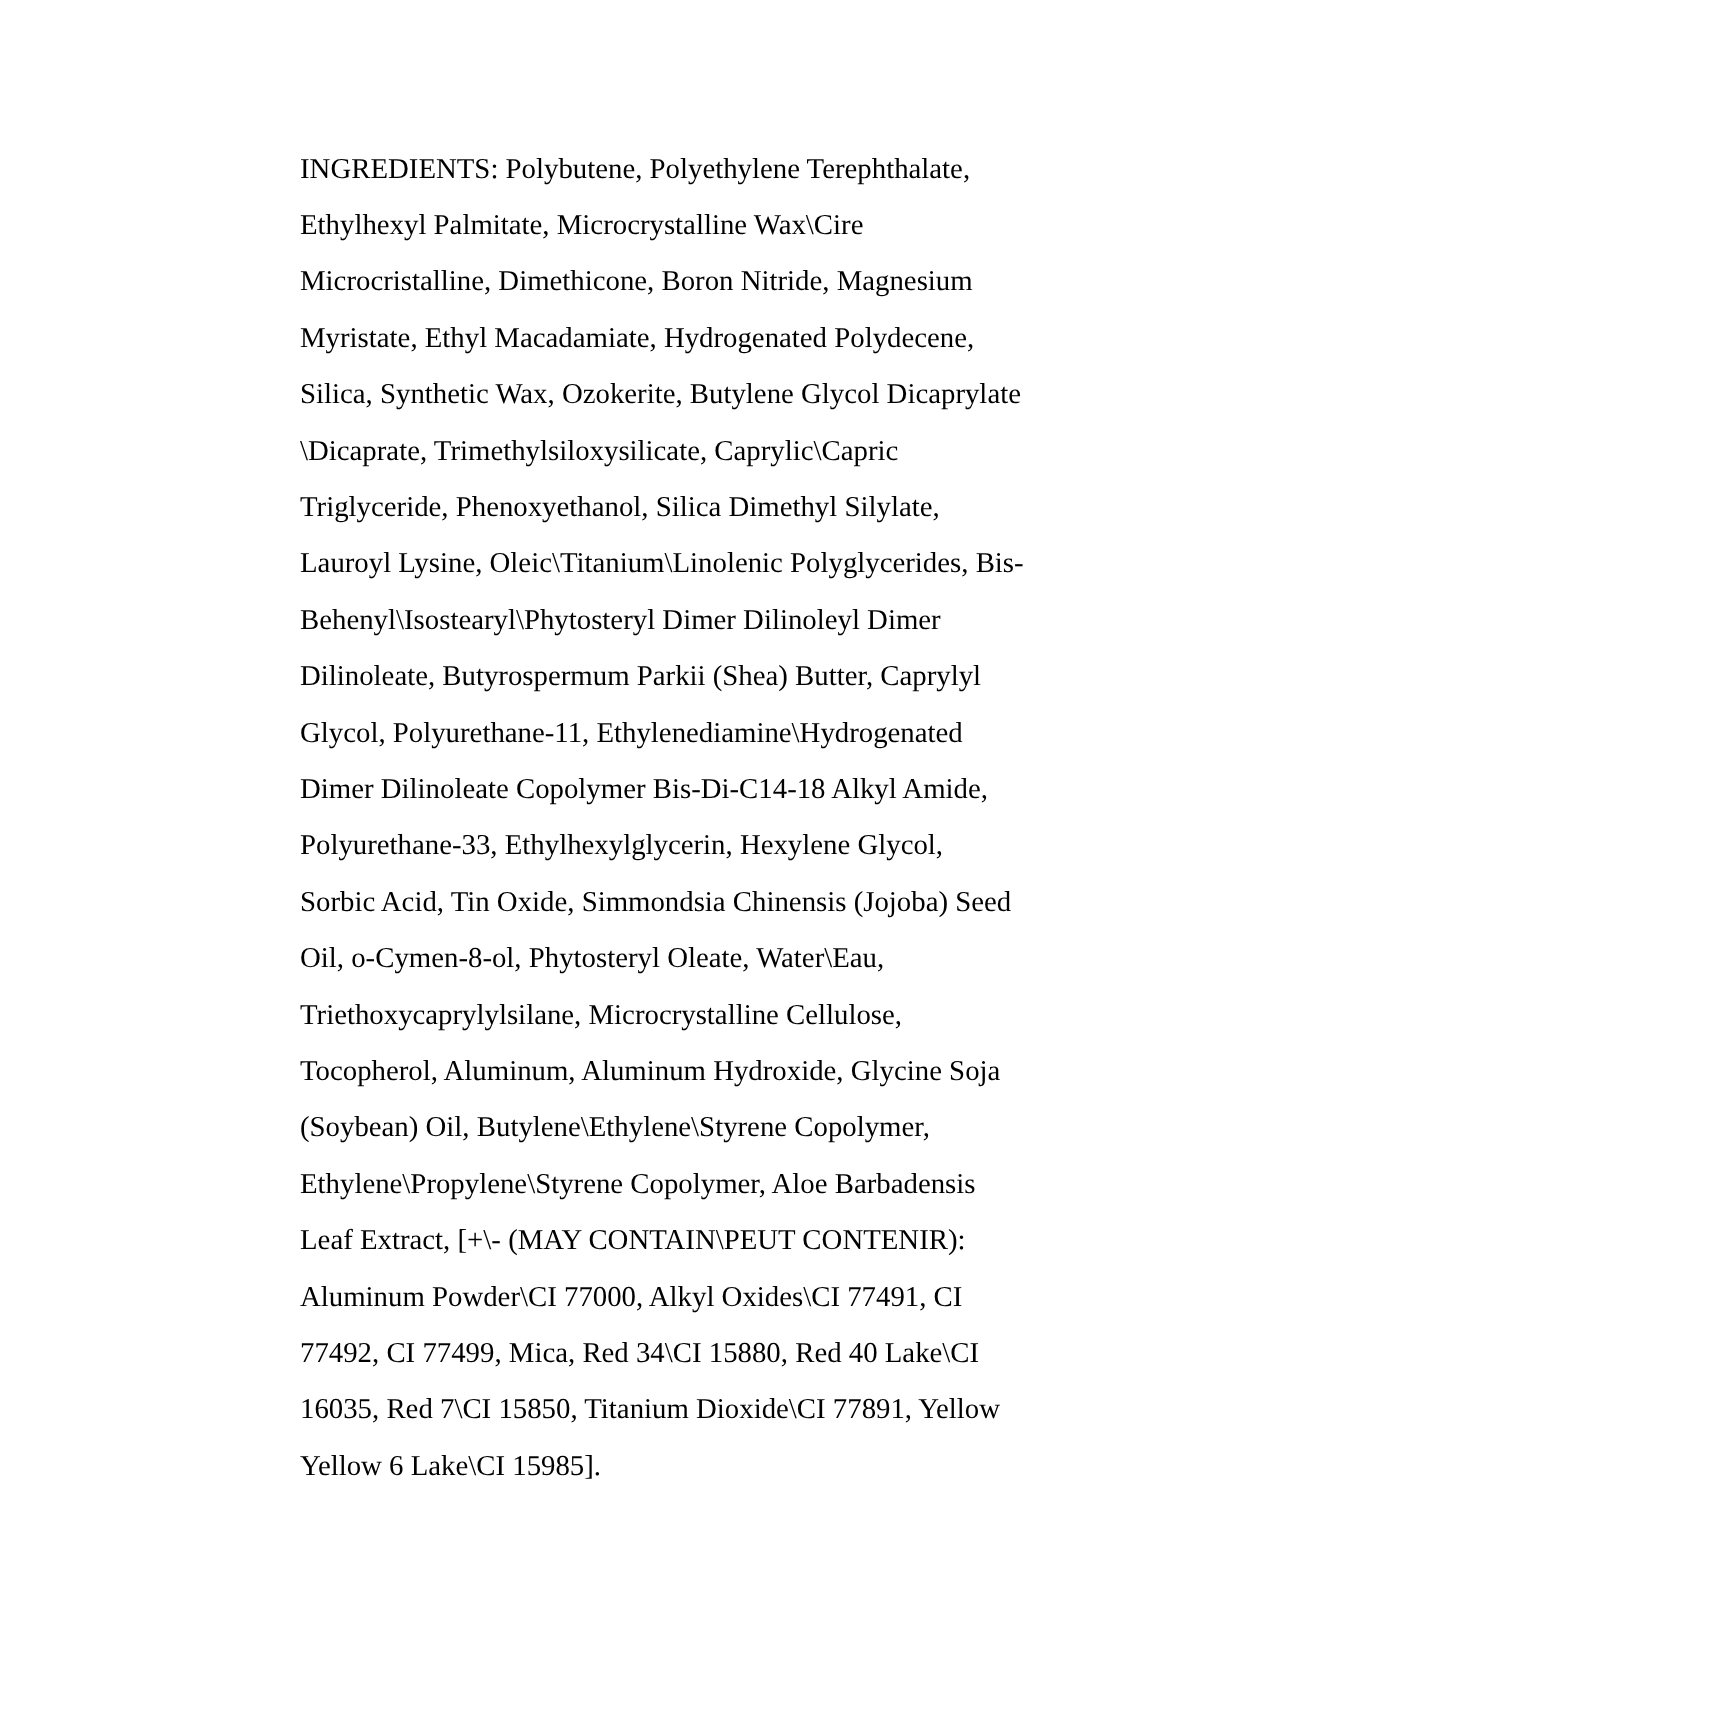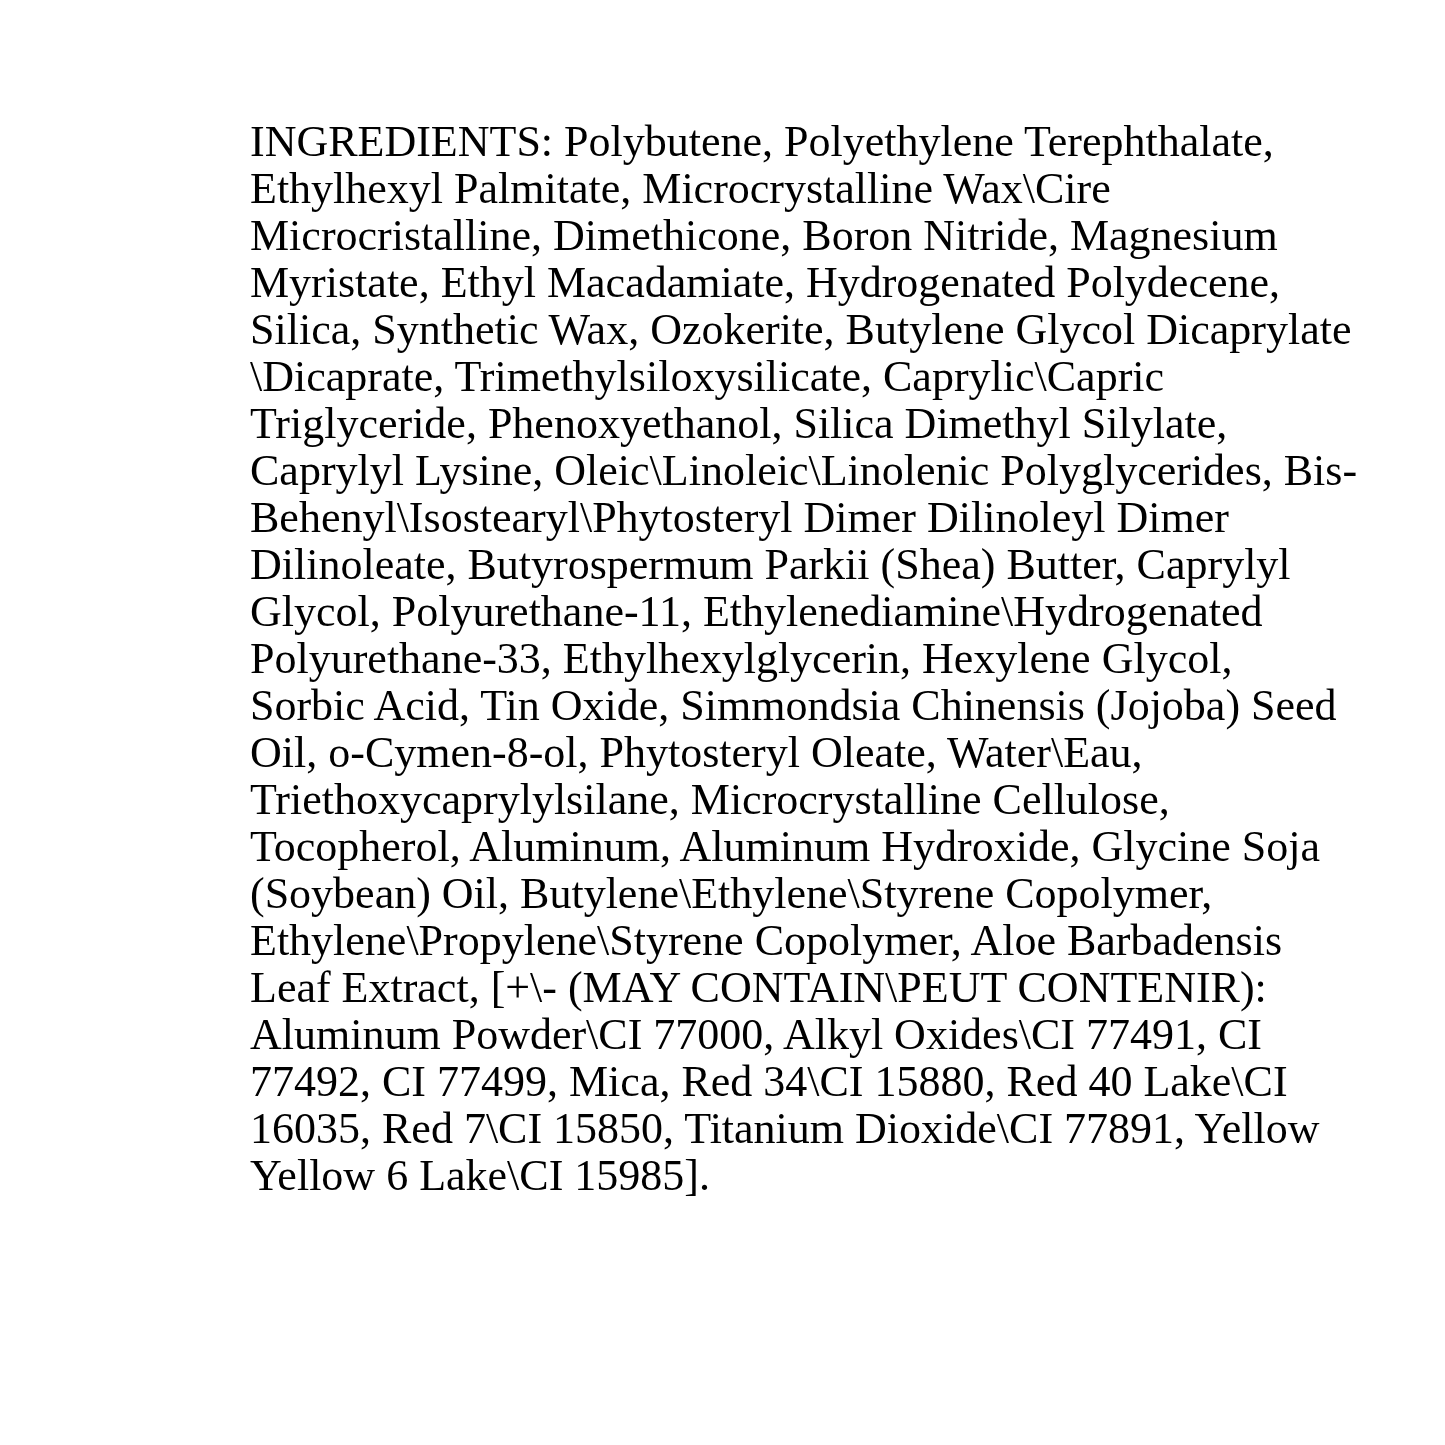--- a/index.html
+++ b/index.html
@@ -13,45 +13,46 @@
     height: 1445px;
     background: #ffffff;
     overflow: hidden;
   }
   .text-block {
     position: absolute;
     left: 250px;
     top: 118px;
     width: 990px;
     font-family: "Liberation Serif", "DejaVu Serif", serif;
-    font-size: 44px;
+    font-size: 24px;
     line-height: 47px;
     color: #000000;
     letter-spacing: 0px;
   }
   .line {
     white-space: nowrap;
   }
 </style>
 </head>
 <body>
 
 <div class="page">
   <div class="text-block">
       <div class="line">INGREDIENTS: Polybutene, Polyethylene Terephthalate,</div>
       <div class="line">Ethylhexyl Palmitate, Microcrystalline Wax\Cire</div>
       <div class="line">Microcristalline, Dimethicone, Boron Nitride, Magnesium</div>
       <div class="line">Myristate, Ethyl Macadamiate, Hydrogenated Polydecene,</div>
       <div class="line">Silica, Synthetic Wax, Ozokerite, Butylene Glycol Dicaprylate</div>
       <div class="line">\Dicaprate, Trimethylsiloxysilicate, Caprylic\Capric</div>
       <div class="line">Triglyceride, Phenoxyethanol, Silica Dimethyl Silylate,</div>
-      <div class="line">Caprylyl Lysine, Oleic\Linoleic\Linolenic Polyglycerides, Bis-</div>
+      <div class="line">Lauroyl Lysine, Oleic\Titanium\Linolenic Polyglycerides, Bis-</div>
       <div class="line">Behenyl\Isostearyl\Phytosteryl Dimer Dilinoleyl Dimer</div>
       <div class="line">Dilinoleate, Butyrospermum Parkii (Shea) Butter, Caprylyl</div>
       <div class="line">Glycol, Polyurethane-11, Ethylenediamine\Hydrogenated</div>
+      <div class="line">Dimer Dilinoleate Copolymer Bis-Di-C14-18 Alkyl Amide,</div>
       <div class="line">Polyurethane-33, Ethylhexylglycerin, Hexylene Glycol,</div>
       <div class="line">Sorbic Acid, Tin Oxide, Simmondsia Chinensis (Jojoba) Seed</div>
       <div class="line">Oil, o-Cymen-8-ol, Phytosteryl Oleate, Water\Eau,</div>
       <div class="line">Triethoxycaprylylsilane, Microcrystalline Cellulose,</div>
       <div class="line">Tocopherol, Aluminum, Aluminum Hydroxide, Glycine Soja</div>
       <div class="line">(Soybean) Oil, Butylene\Ethylene\Styrene Copolymer,</div>
       <div class="line">Ethylene\Propylene\Styrene Copolymer, Aloe Barbadensis</div>
       <div class="line">Leaf Extract, [+\- (MAY CONTAIN\PEUT CONTENIR):</div>
       <div class="line">Aluminum Powder\CI 77000, Alkyl Oxides\CI 77491, CI</div>
       <div class="line">77492, CI 77499, Mica, Red 34\CI 15880, Red 40 Lake\CI</div>

